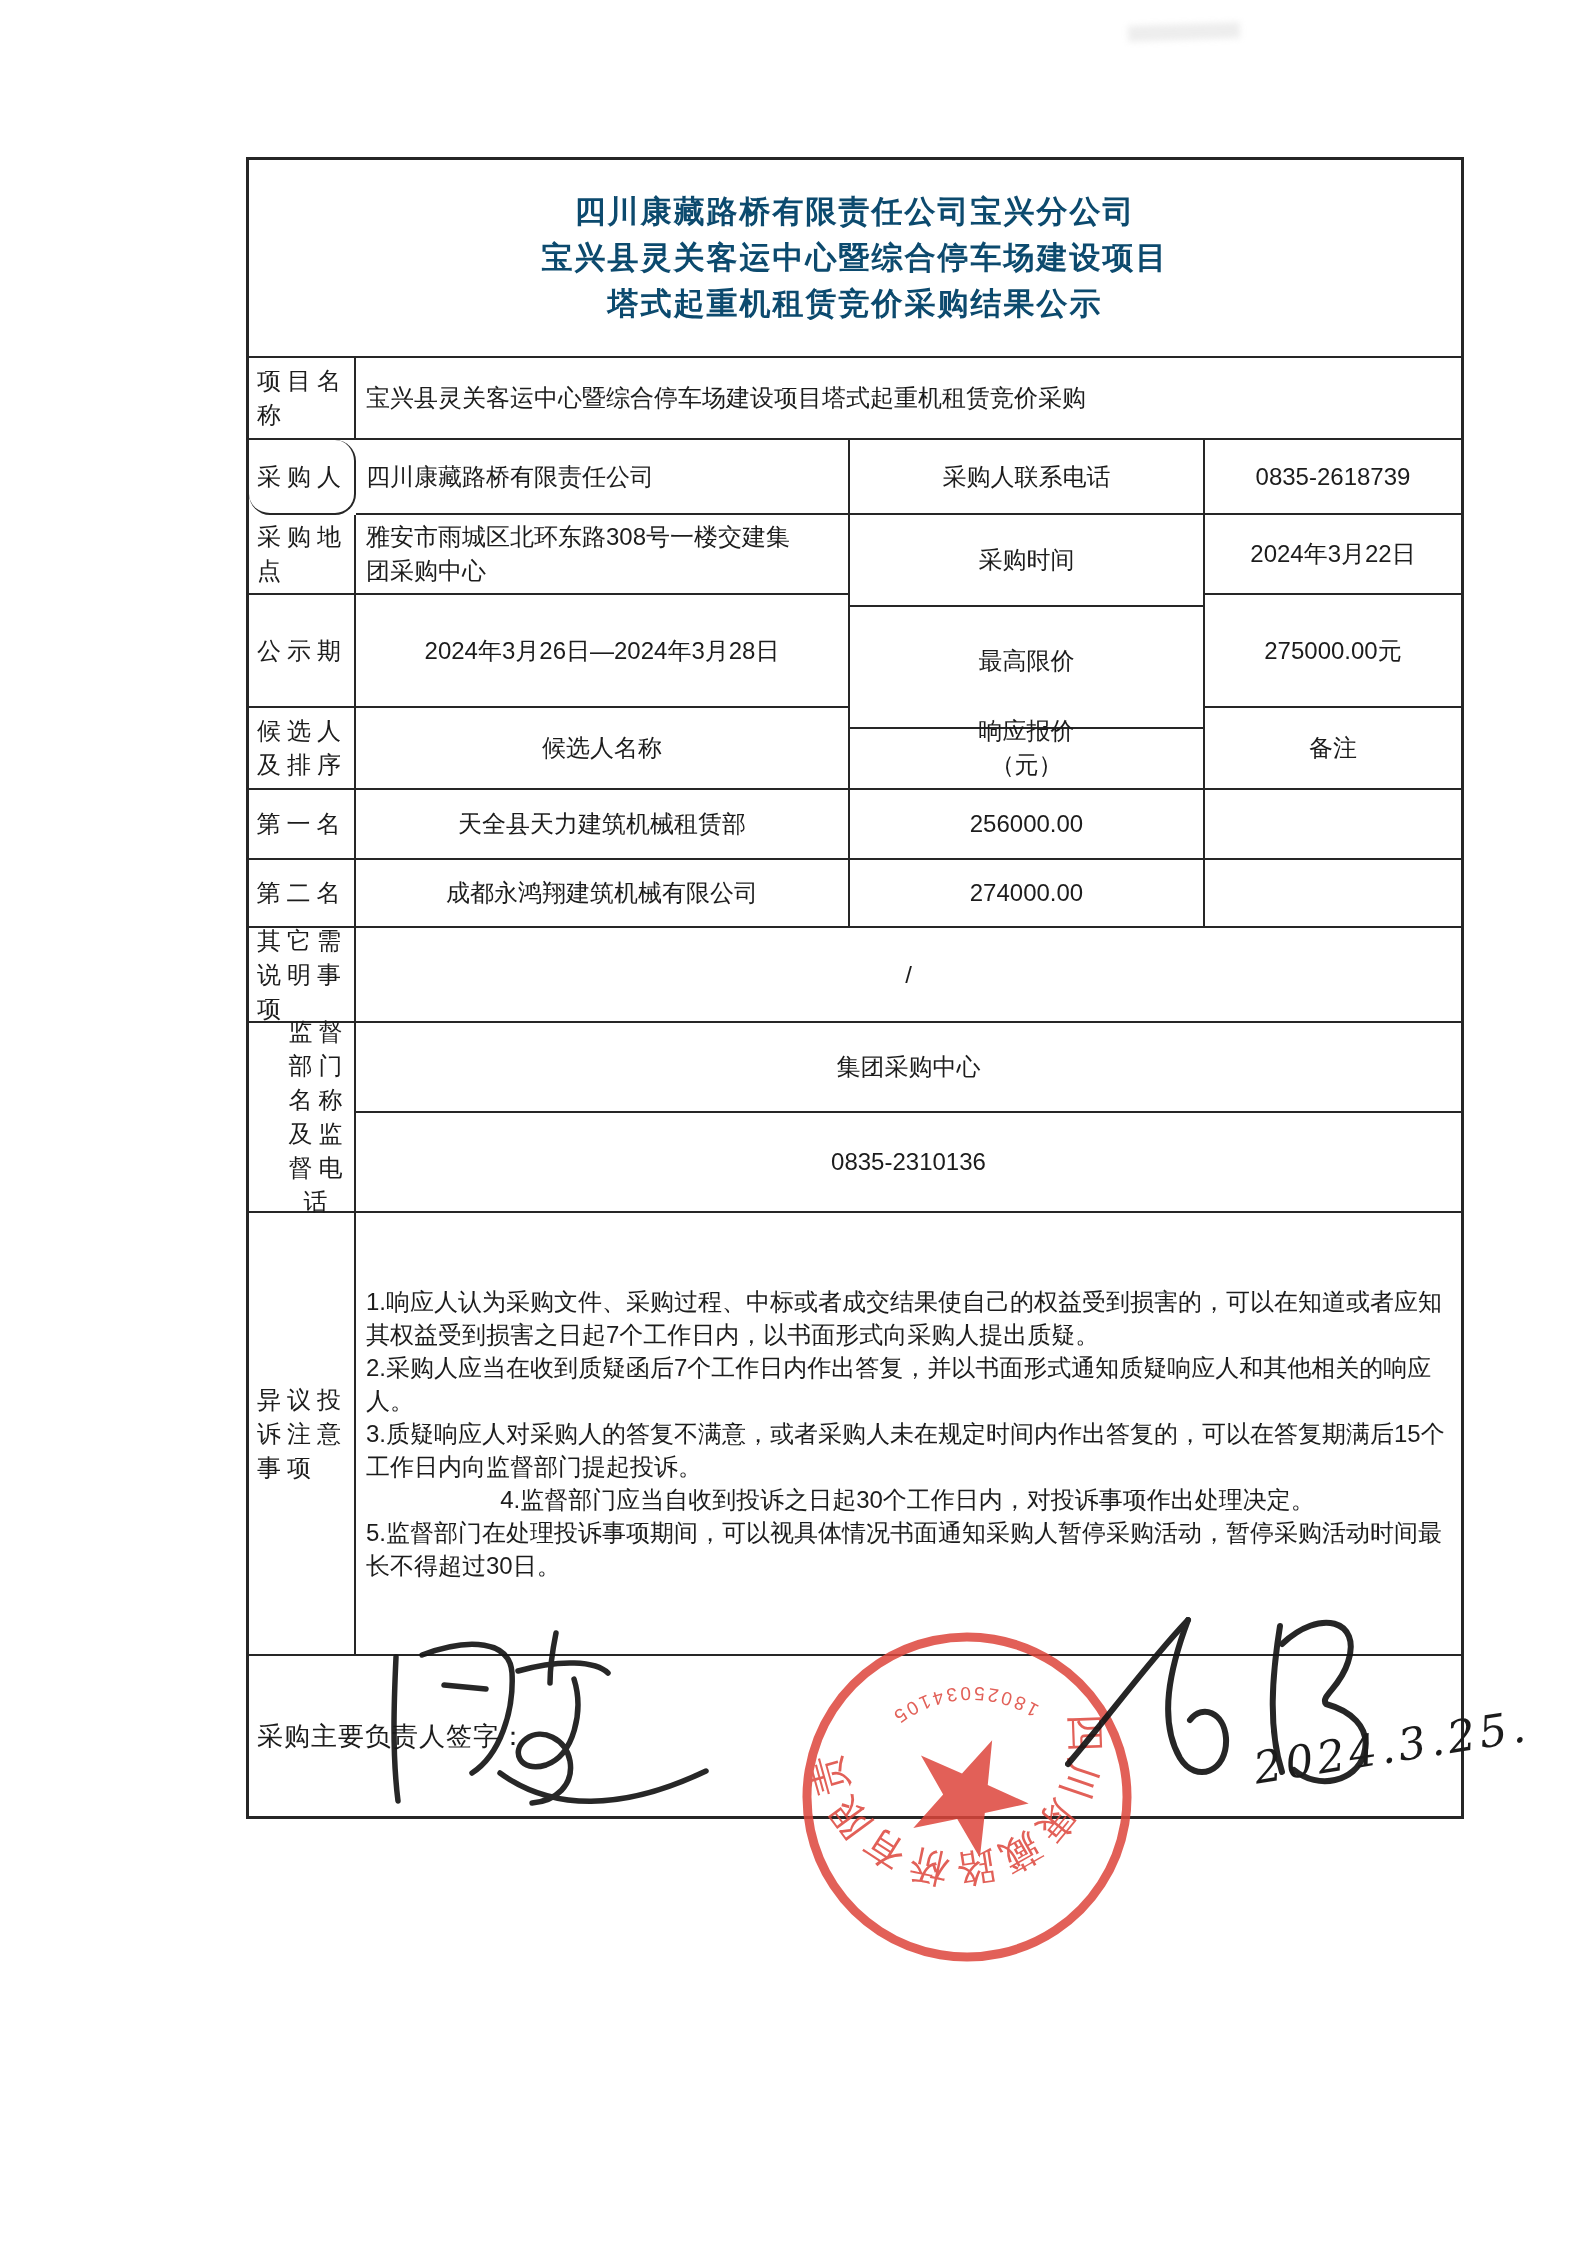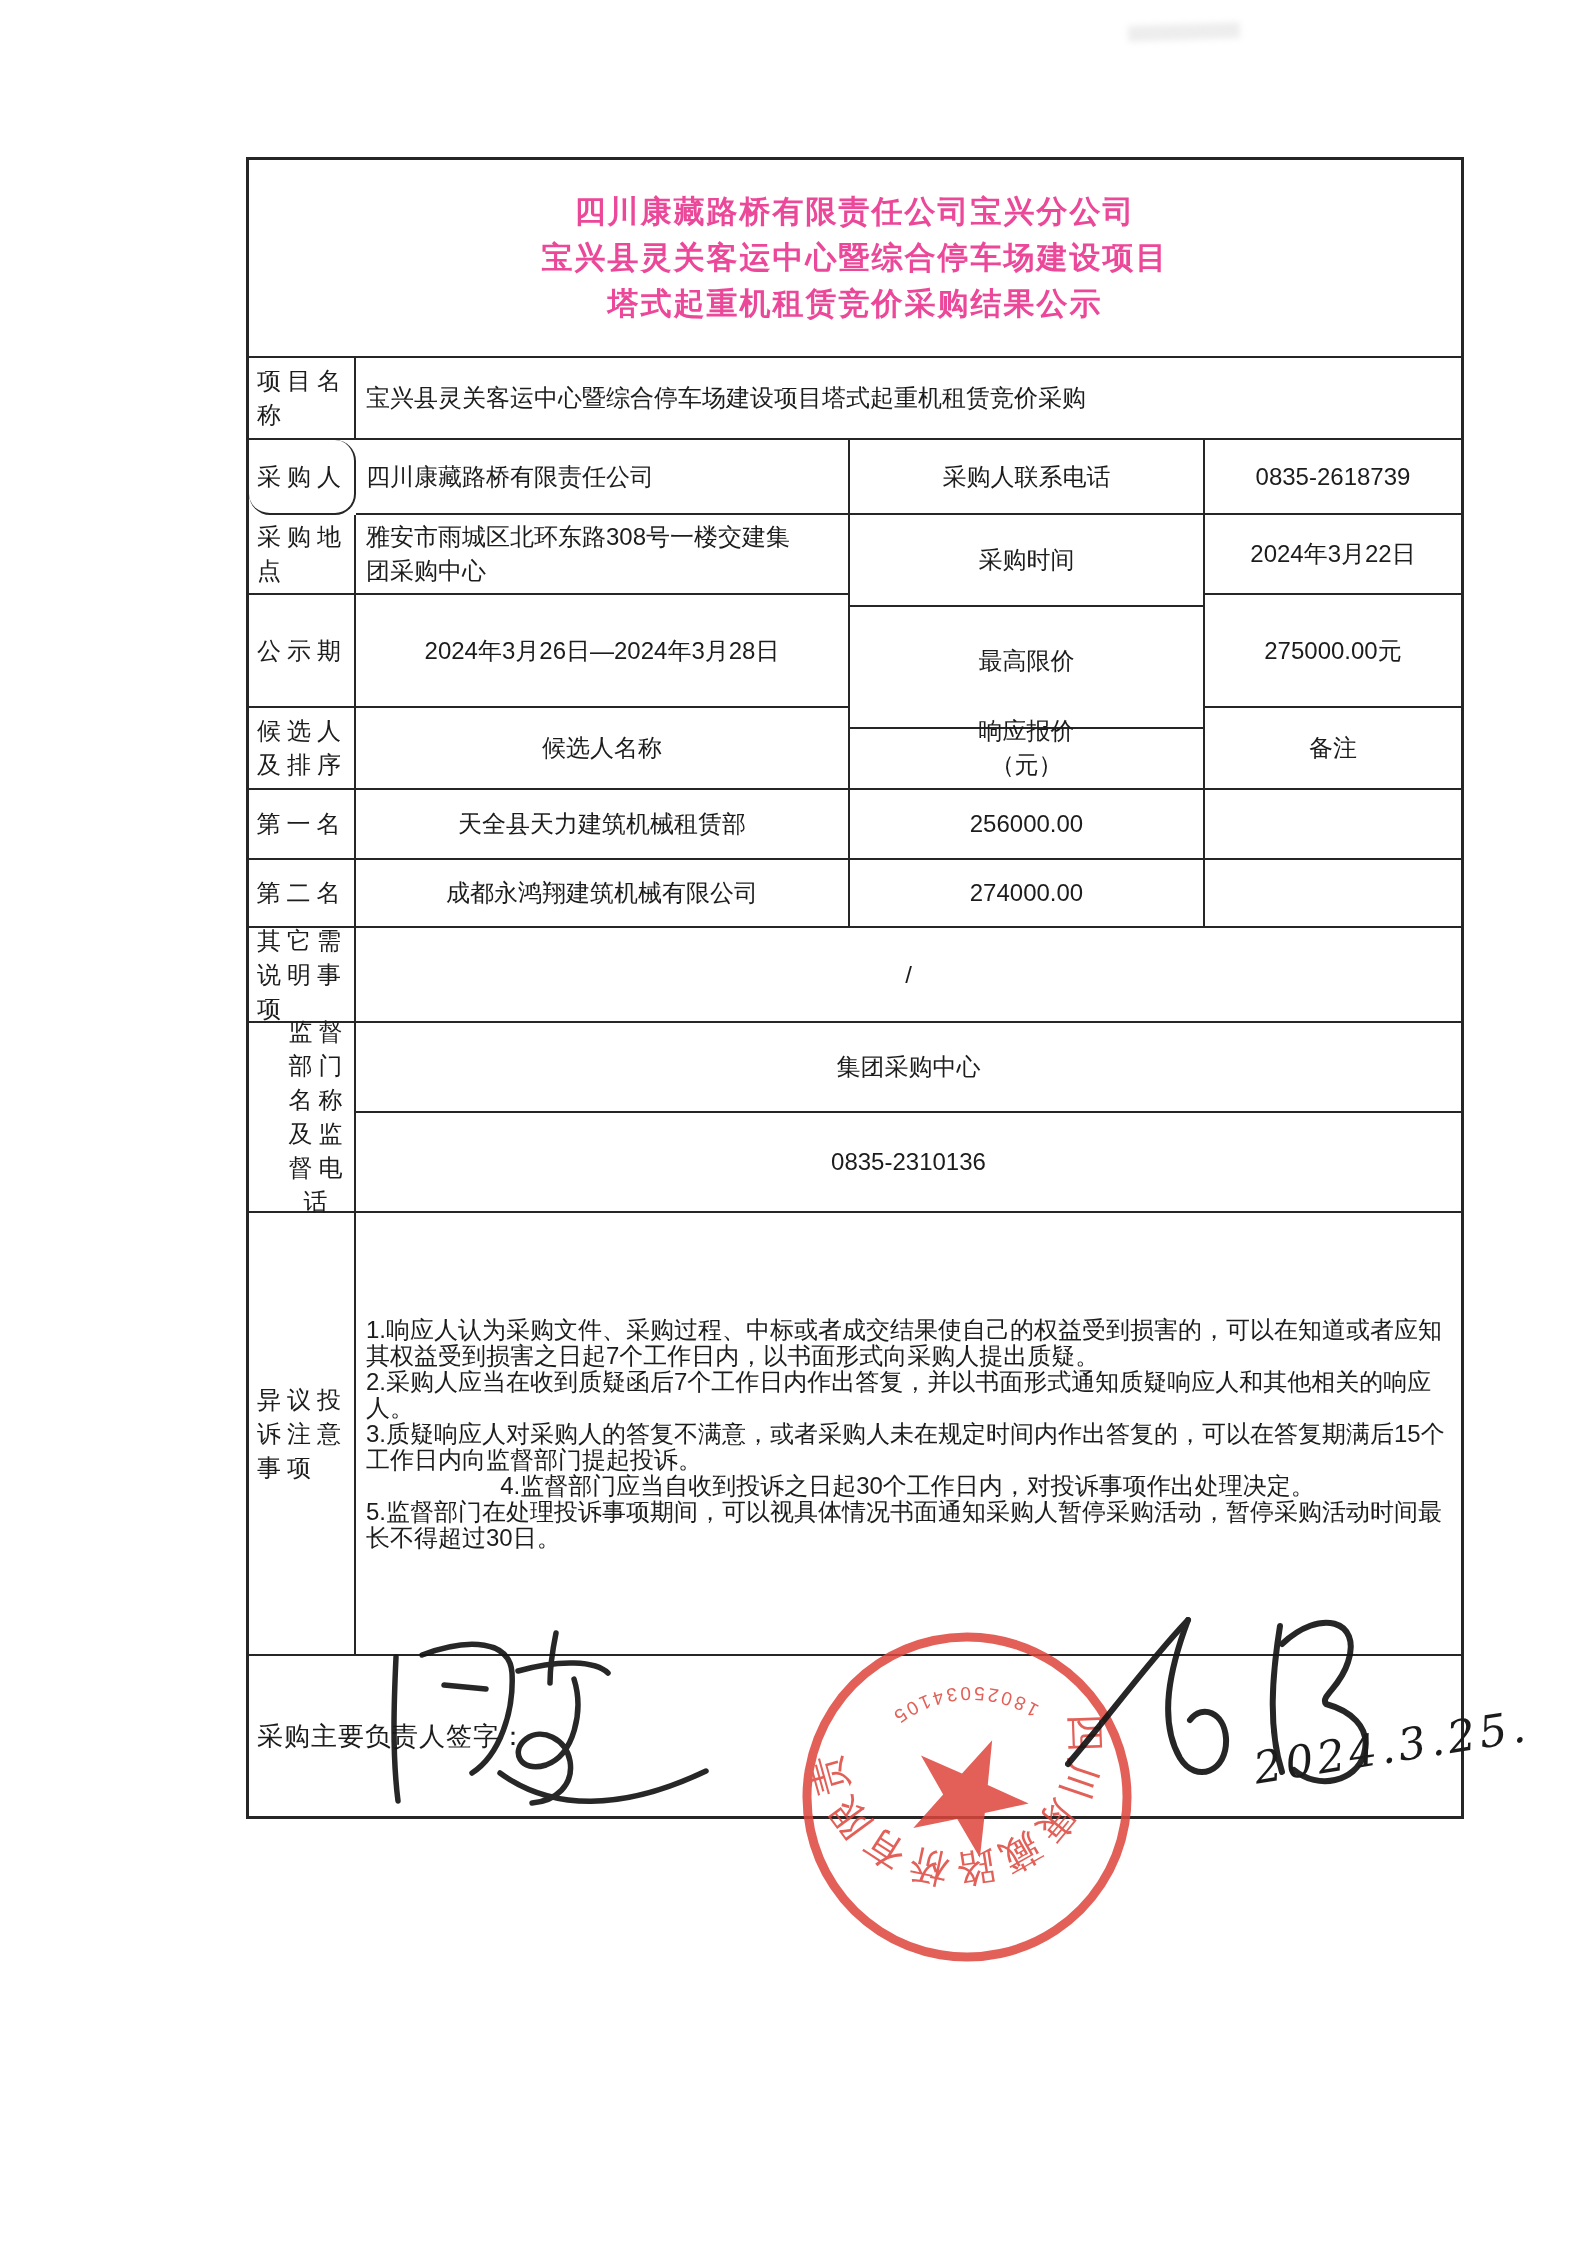--- a/index.html
+++ b/index.html
@@ -33,26 +33,26 @@
   .lab{letter-spacing:6px;padding:4px 2px 4px 8px;text-align:left;}
   .lab.center{justify-content:center;text-align:center;padding-left:2px;}
   .val-left{padding-left:10px;}
   .val-center{justify-content:center;text-align:center;}
   .title-cell{
     position:absolute;left:0;top:0;width:1212px;height:198px;
     border-bottom:2px solid var(--ln);box-sizing:border-box;
     display:flex;flex-direction:column;justify-content:center;align-items:center;
   }
   .title-line{
-    font-size:31px;font-weight:bold;line-height:46px;letter-spacing:2px;color:#ec4899;
+    font-size:31px;font-weight:bold;line-height:46px;letter-spacing:2px;color:#0c4a6e;
   }
   .price-head{display:flex;flex-direction:column;align-items:center;width:100%;}
   .objection-text{
     display:flex;flex-direction:column;justify-content:center;
-    padding:6px 12px 6px 10px;font-size:24px;line-height:26px;
+    padding:6px 12px 6px 10px;font-size:24px;line-height:33px;
   }
   .objection-text div{text-align:left;}
   .sig-row{
     position:absolute;left:0;top:1496px;width:1212px;height:160px;
     display:flex;align-items:center;box-sizing:border-box;padding-left:8px;
   }
   .sig-label{font-size:26px;letter-spacing:1px;}
   .ink{position:absolute;pointer-events:none;}
   .seal-svg{position:absolute;left:767px;top:1597px;width:400px;height:400px;opacity:.85;}
   .date-hand{

